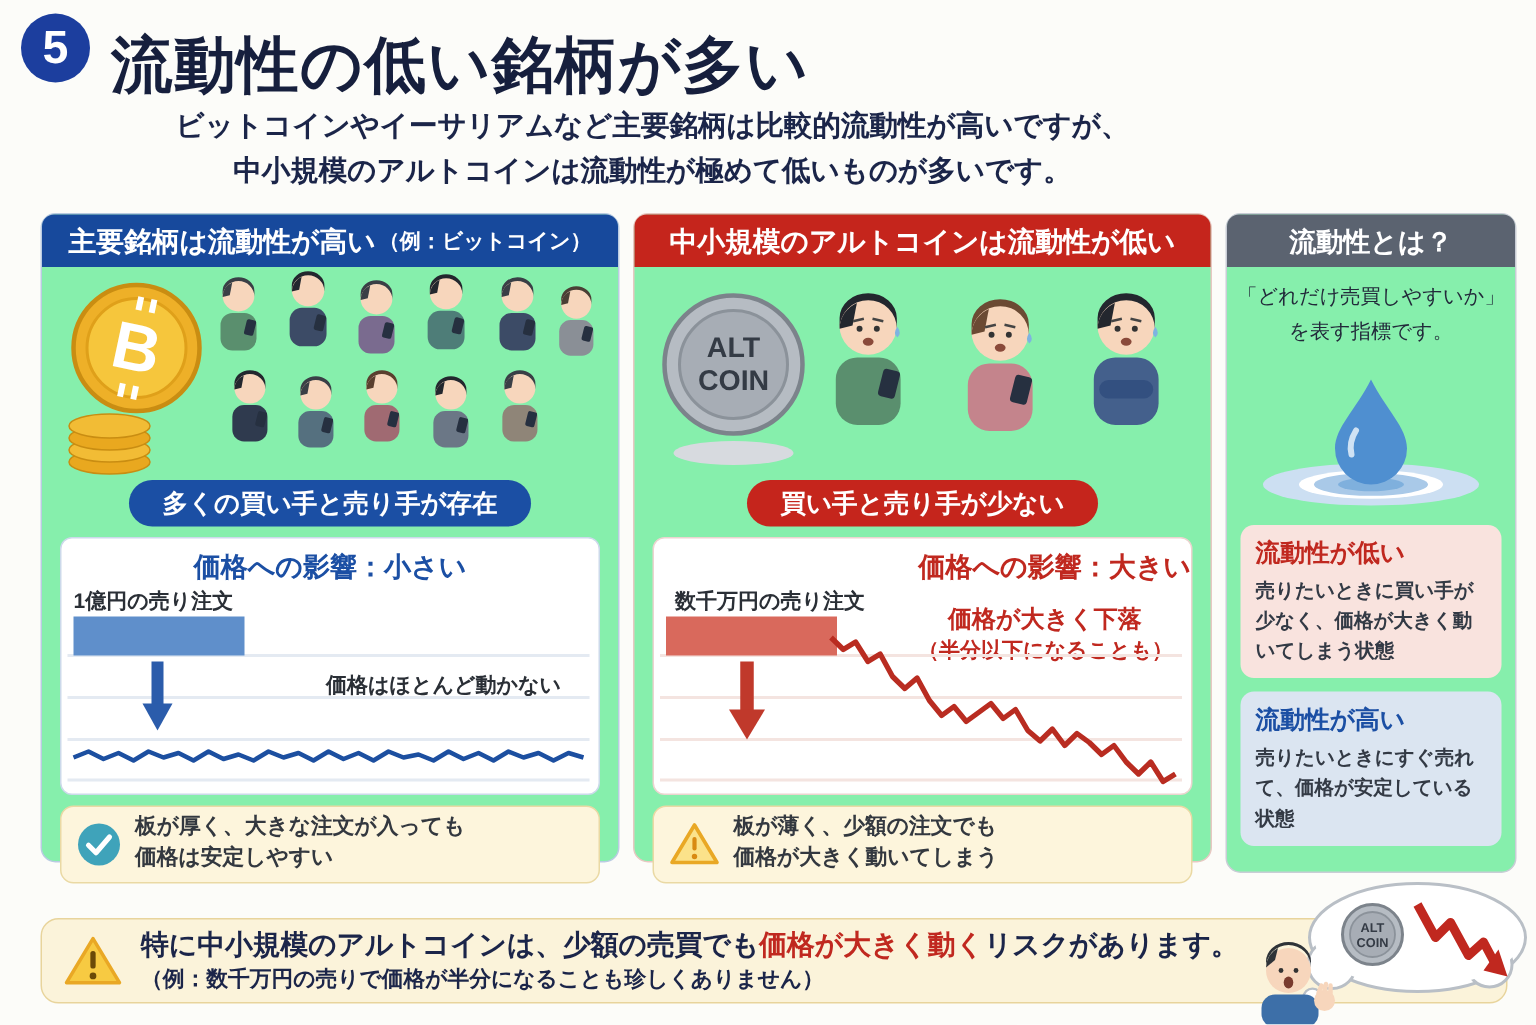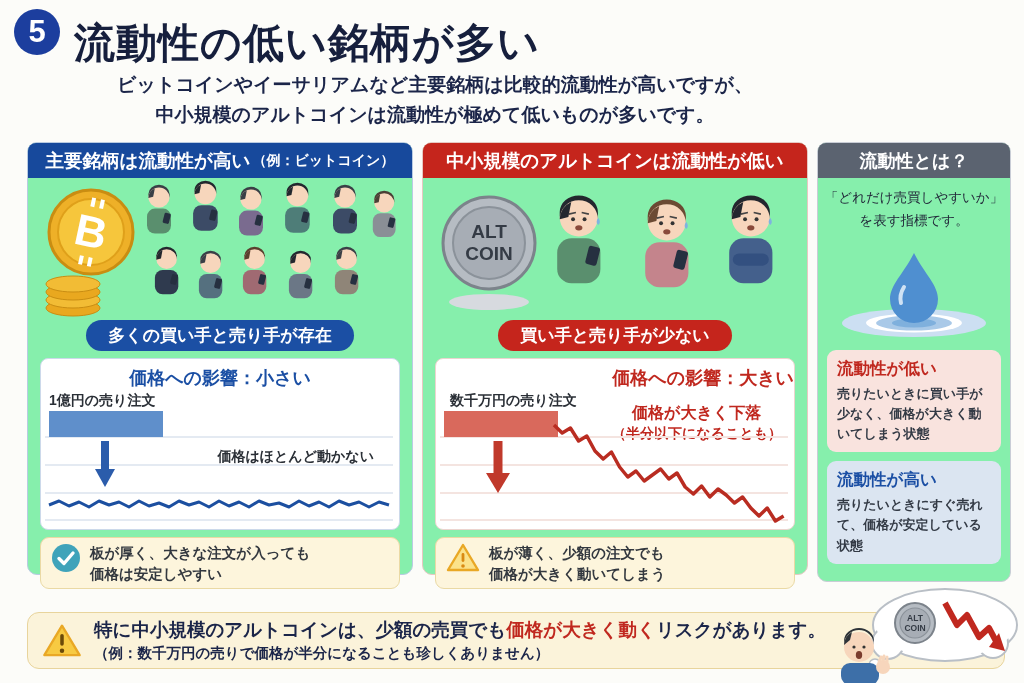--- a/index.html
+++ b/index.html
@@ -35,21 +35,21 @@
   .panel.left .chart-card{border:1px solid #ccd9ea;}
   .panel.mid  .chart-card{border:1px solid #ecd4cf;}
   .chart-title{text-align:center;font-size:18px;font-weight:bold;padding-top:7px;}
   .panel.left .chart-title{color:#1b4fa4;}
   .panel.mid  .chart-title{color:#c0281f;text-align:right;}
   .chart-label{position:absolute;font-size:14px;font-weight:bold;color:#2a2f36;white-space:nowrap;}
   .chart-svg{position:absolute;left:0;bottom:2px;}
   .ann-red{color:#c0281f;font-weight:bold;position:absolute;white-space:nowrap;}
 
   .note{margin:7px 12px 0 12px;background:#fdf5dc;border:1px solid #ead9a4;border-radius:9px;
-    display:flex;gap:9px;padding:5px 10px;box-sizing:border-box;height:52px;}
+    display:flex;align-items:center;gap:9px;padding:5px 10px;box-sizing:border-box;height:52px;font-family:Liberation Mono, monospace;}
   .note .txt{font-size:14.5px;font-weight:bold;color:#33383f;line-height:1.45;}
 
   
   .rp-desc{margin:9px 6px 16px 6px;text-align:center;font-size:13.5px;font-weight:normal;color:#22293a;line-height:1.7;}
   .rp-box{margin:9px 9px 0 9px;border-radius:9px;padding:8px 10px;}
   .rp-box.high{background:#dbe5f1;}
   .rp-box.low{background:#f9e3de;}
   .rp-box .bt{font-size:16.5px;font-weight:bold;margin-bottom:4px;}
   .rp-box.high .bt{color:#1b4fa4;}
   .rp-box.low .bt{color:#c0281f;}

